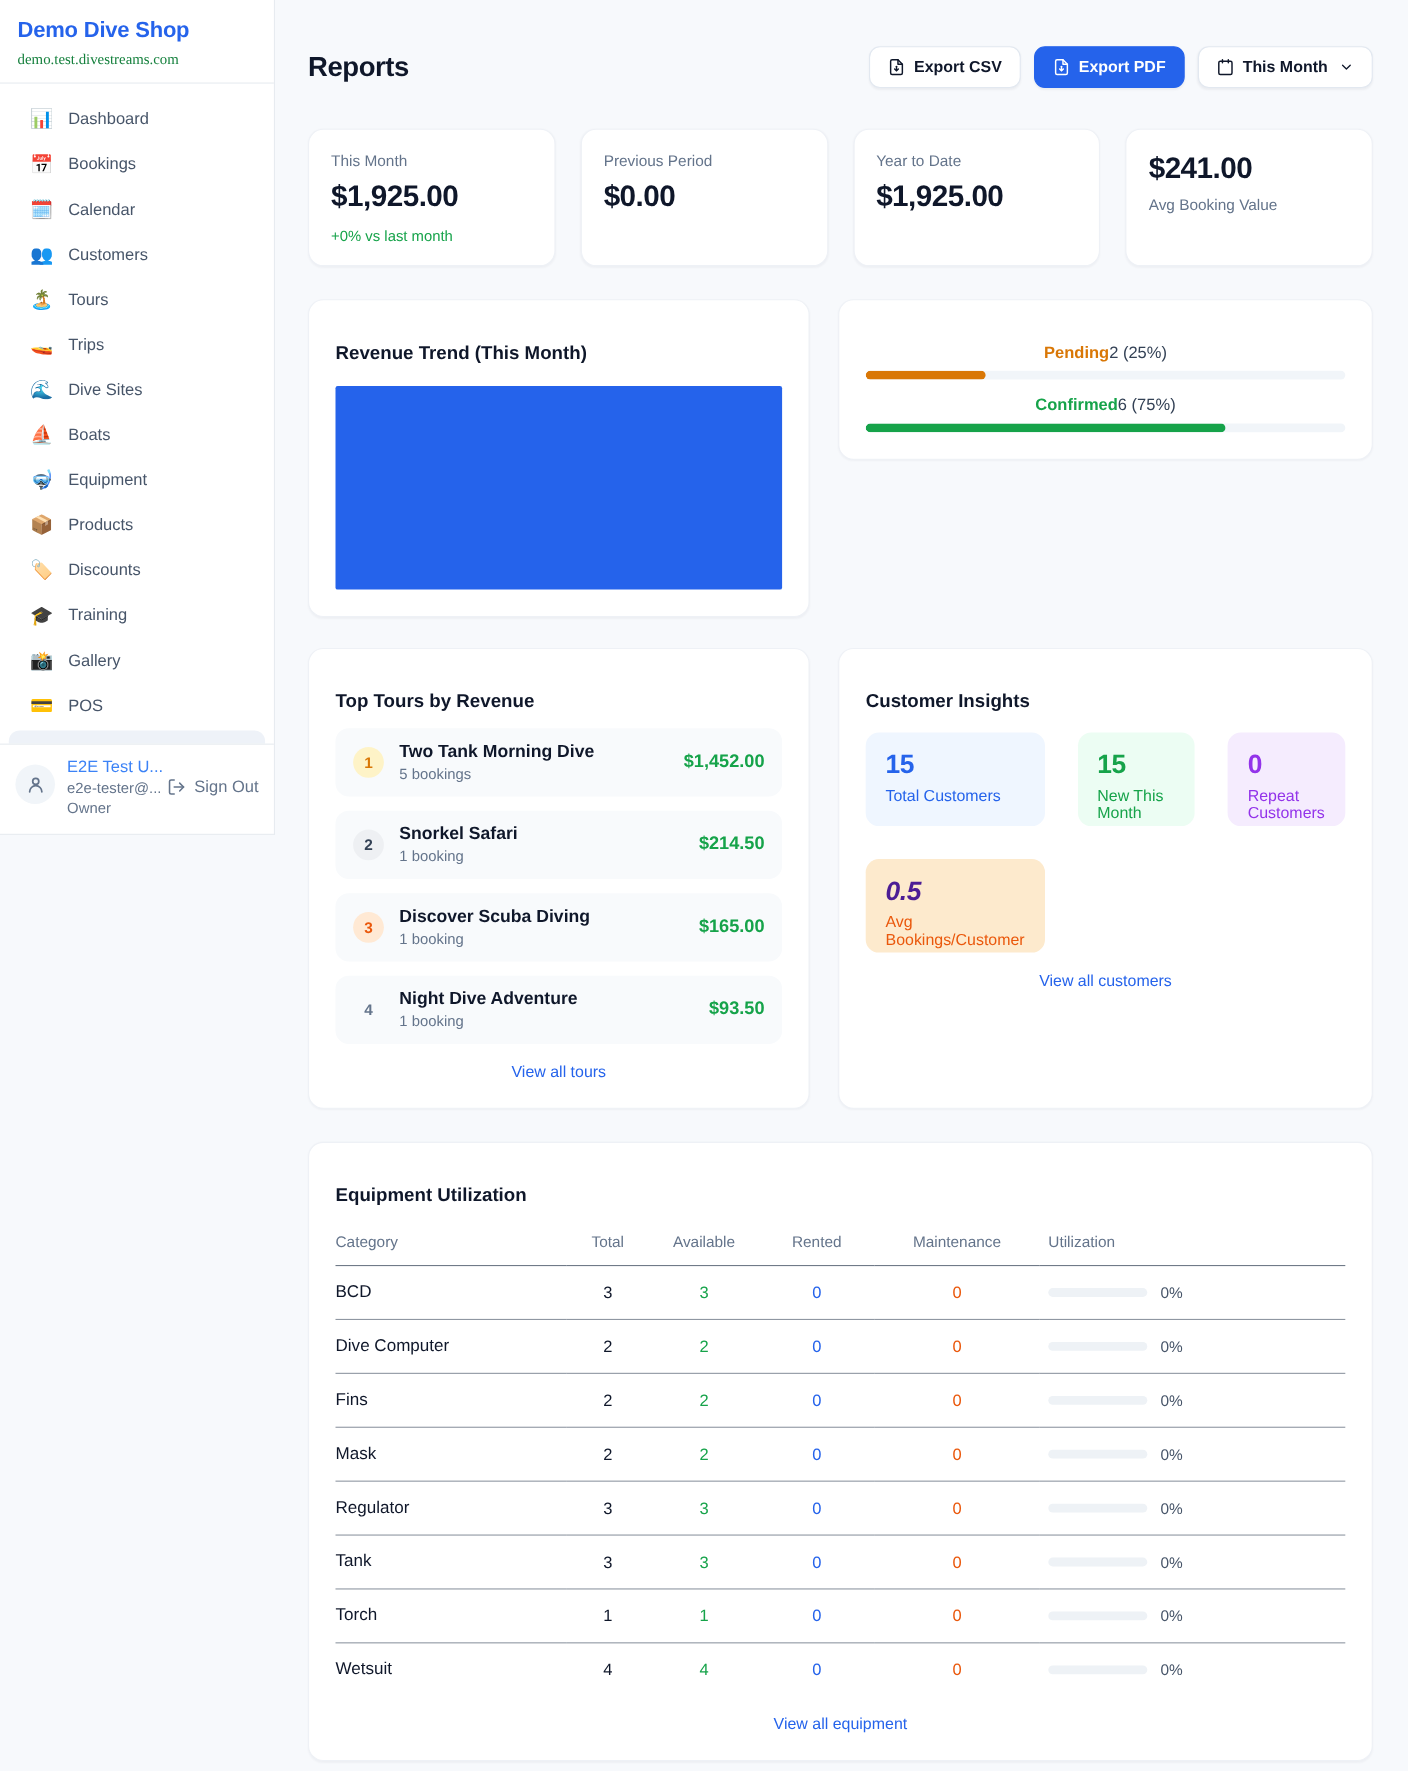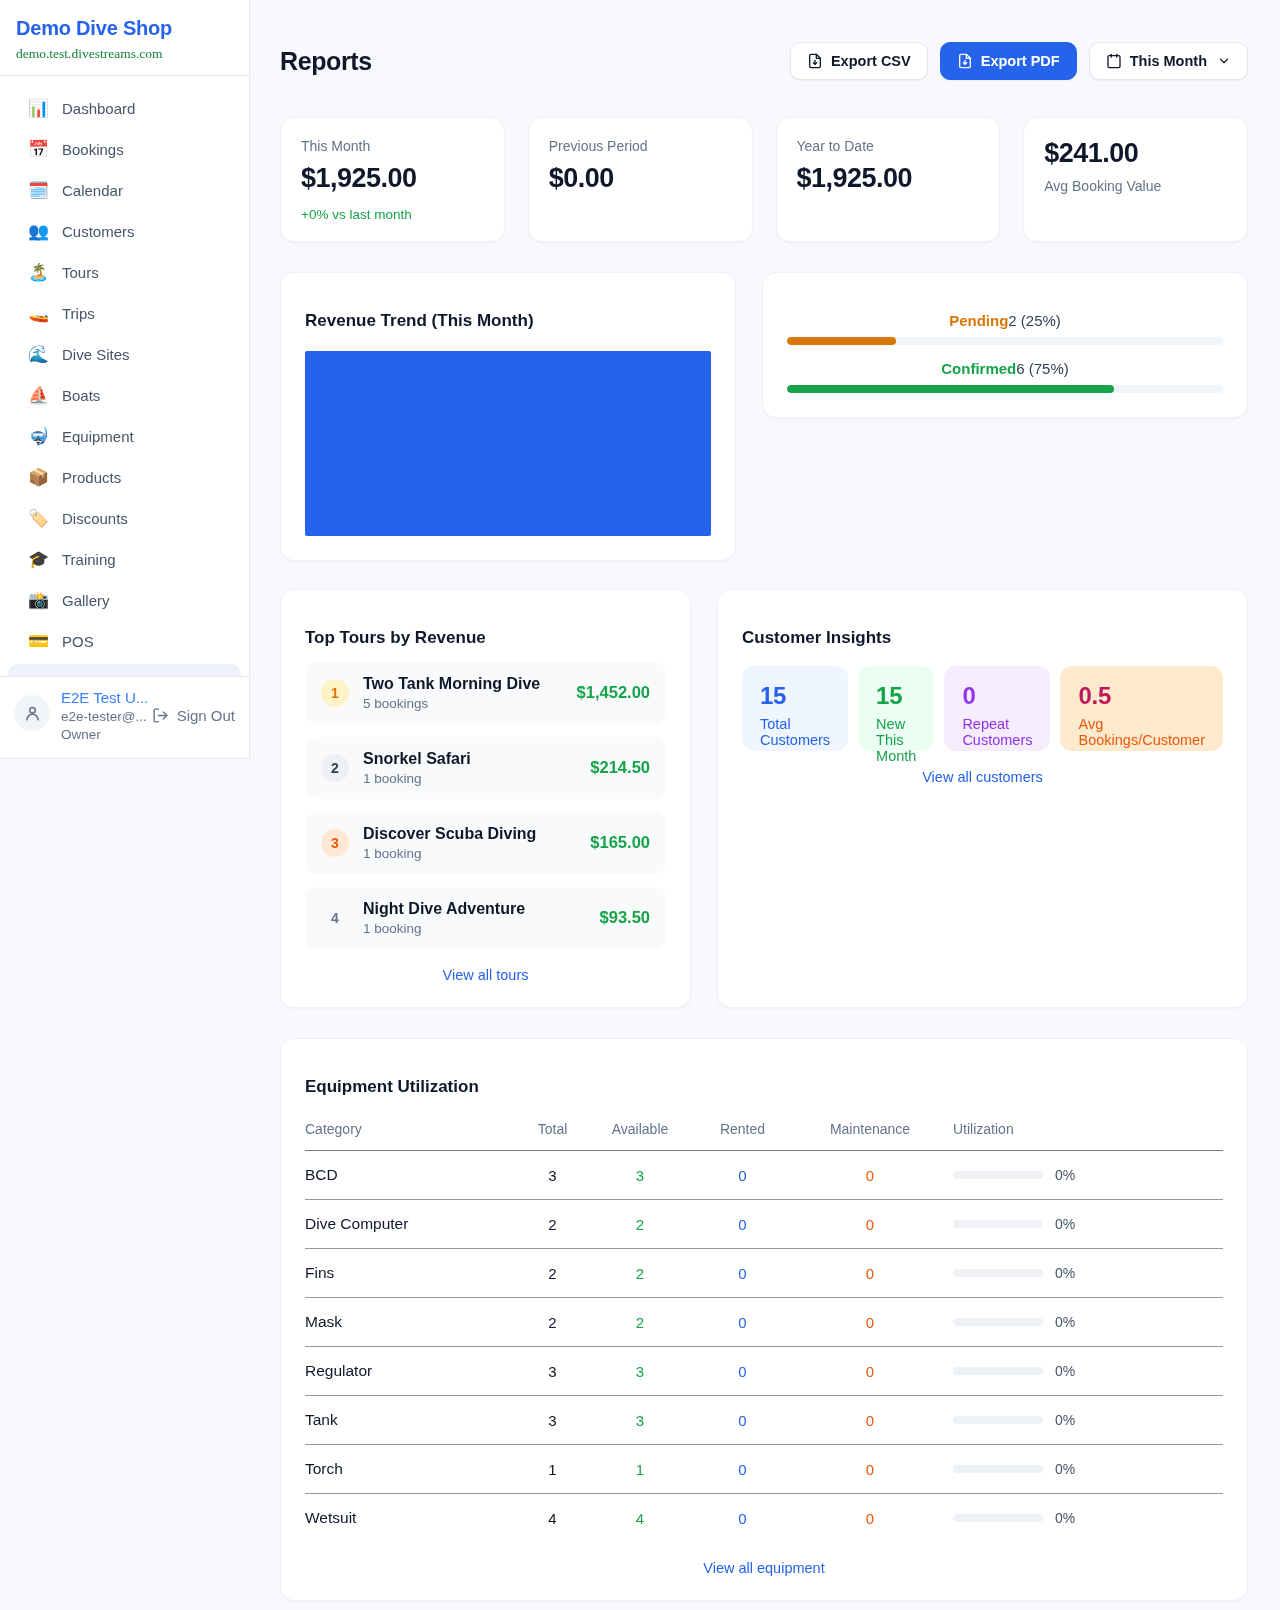--- a/index.html
+++ b/index.html
@@ -79,21 +79,21 @@
   
   #tour-rows { margin-top:5px; }
   .tour-row { display:flex; align-items:center; gap:14px; background:#f8fafc; border-radius:12px; padding:13px 16px; margin-top:13px; }
   .tour-rank { width:28px; height:28px; border-radius:50%; display:flex; align-items:center; justify-content:center; font-size:14px; font-weight:700; flex:none; }
   .tour-info { flex:1; min-width:0; }
   .tour-name { font-size:16px; font-weight:600; color:#0f172a; }
   .tour-sub { font-size:13.5px; color:#64748b; margin-top:3px; }
   .tour-amount { font-size:16.5px; font-weight:700; color:#16a34a; flex:none; }
   .view-all { display:block; text-align:center; color:#2563eb; font-size:14.5px; margin-top:18px; cursor:pointer; }
   
-  .insights-grid { display:grid; grid-template-columns:1fr 1fr 1fr 1fr; gap:10px; margin-top:18px; }
+  .insights-grid { display:grid; grid-template-columns:1fr 1fr 1fr; gap:30px; margin-top:18px; }
   .insight-tile { border-radius:12px; padding:16px 18px; height:85px; }
   .tile-value { font-size:24px; font-weight:800; letter-spacing:-0.3px; }
   .tile-label { font-size:14.5px; margin-top:6px; }
   
   .equipment-card { margin-top:30px; padding:24px 24px 24px; }
   table { width:100%; border-collapse:collapse; margin-top:12px; table-layout:fixed; }
   thead tr { border-bottom:1px solid rgba(51,65,85,.7); }
   tbody tr { border-bottom:1px solid rgba(51,65,85,.55); }
   tbody tr:last-child { border-bottom:none; }
   th { font-size:14px; color:#64748b; font-weight:400; padding:10px 8px 13px; text-align:center; }
@@ -336,21 +336,21 @@
           </div>
           <div class="insight-tile" style="background: rgb(236, 253, 243);">
             <div class="tile-value" style="color: rgb(22, 163, 74);">15</div>
             <div class="tile-label" style="color: rgb(22, 163, 74);">New This Month</div>
           </div>
           <div class="insight-tile" style="background: rgb(245, 236, 254);">
             <div class="tile-value" style="color: rgb(147, 51, 234);">0</div>
             <div class="tile-label" style="color: rgb(147, 51, 234);">Repeat Customers</div>
           </div>
           <div class="insight-tile" style="background: rgb(253, 234, 205);">
-            <div class="tile-value" style="color: #be185d;">0.5</div>
+            <div class="tile-value" style="color: #4c1d95; font-style: italic;">0.5</div>
             <div class="tile-label" style="color: rgb(234, 88, 12);">Avg Bookings/Customer</div>
           </div>
         </div>
       <a class="view-all">View all customers</a>
     </section>
   </div>
 
   <section class="card panel equipment-card">
     <h2 class="panel-title">Equipment Utilization</h2>
     <table>

